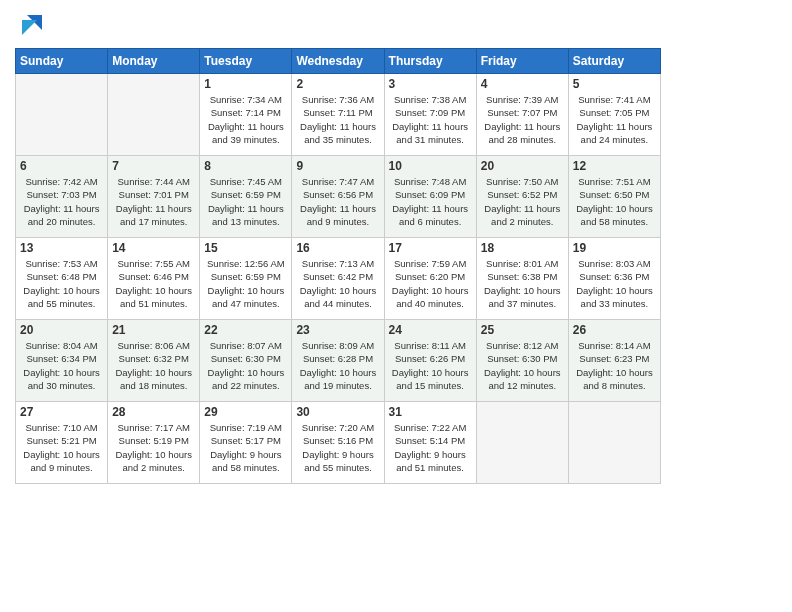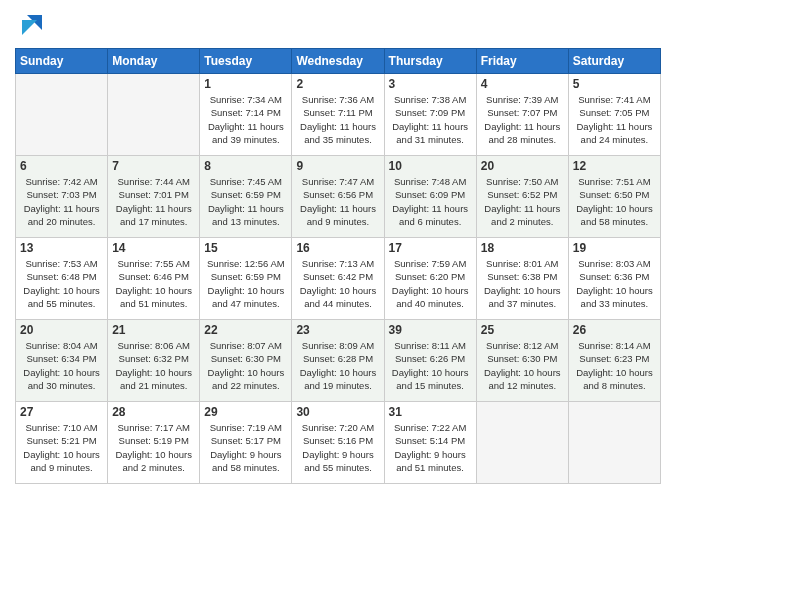--- a/index.html
+++ b/index.html
@@ -219,32 +219,32 @@
             <div class="day-info"><span>Sunrise: 8:03 AM</span><br><span>Sunset: 6:36 PM</span><br><span>Daylight: 10 hours and 33 minutes.</span></div>
           </td>
         </tr>
         <tr class="row-shaded">
           <td>
             <span class="day-num">20</span>
             <div class="day-info"><span>Sunrise: 8:04 AM</span><br><span>Sunset: 6:34 PM</span><br><span>Daylight: 10 hours and 30 minutes.</span></div>
           </td>
           <td>
             <span class="day-num">21</span>
-            <div class="day-info"><span>Sunrise: 8:06 AM</span><br><span>Sunset: 6:32 PM</span><br><span>Daylight: 10 hours and 21 minutes.</span></div>
+            <div class="day-info"><span>Sunrise: 8:06 AM</span><br><span>Sunset: 6:32 PM</span><br><span>Daylight: 10 hours and 18 minutes.</span></div>
           </td>
           <td>
             <span class="day-num">22</span>
             <div class="day-info"><span>Sunrise: 8:07 AM</span><br><span>Sunset: 6:30 PM</span><br><span>Daylight: 10 hours and 22 minutes.</span></div>
           </td>
           <td>
             <span class="day-num">23</span>
             <div class="day-info"><span>Sunrise: 8:09 AM</span><br><span>Sunset: 6:28 PM</span><br><span>Daylight: 10 hours and 19 minutes.</span></div>
           </td>
           <td>
-            <span class="day-num">39</span>
+            <span class="day-num">24</span>
             <div class="day-info"><span>Sunrise: 8:11 AM</span><br><span>Sunset: 6:26 PM</span><br><span>Daylight: 10 hours and 15 minutes.</span></div>
           </td>
           <td>
             <span class="day-num">25</span>
             <div class="day-info"><span>Sunrise: 8:12 AM</span><br><span>Sunset: 6:30 PM</span><br><span>Daylight: 10 hours and 12 minutes.</span></div>
           </td>
           <td>
             <span class="day-num">26</span>
             <div class="day-info"><span>Sunrise: 8:14 AM</span><br><span>Sunset: 6:23 PM</span><br><span>Daylight: 10 hours and 8 minutes.</span></div>
           </td>

